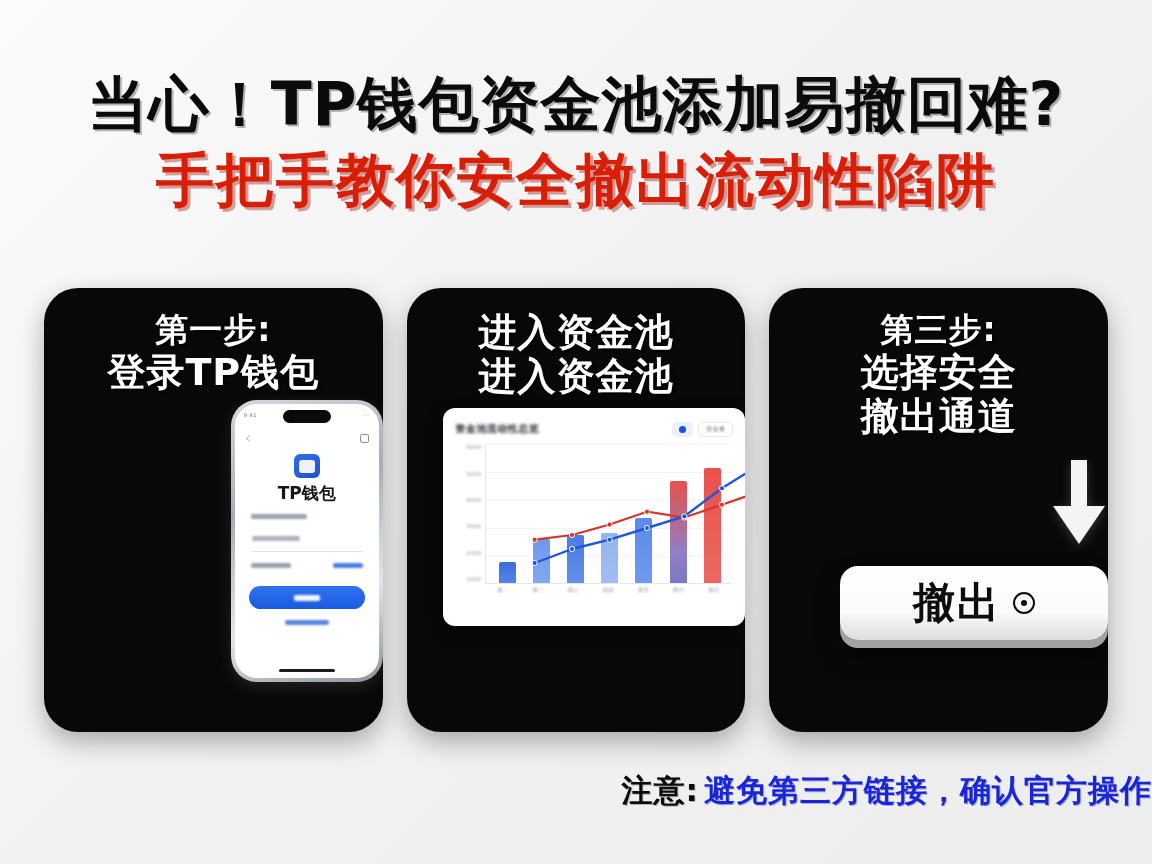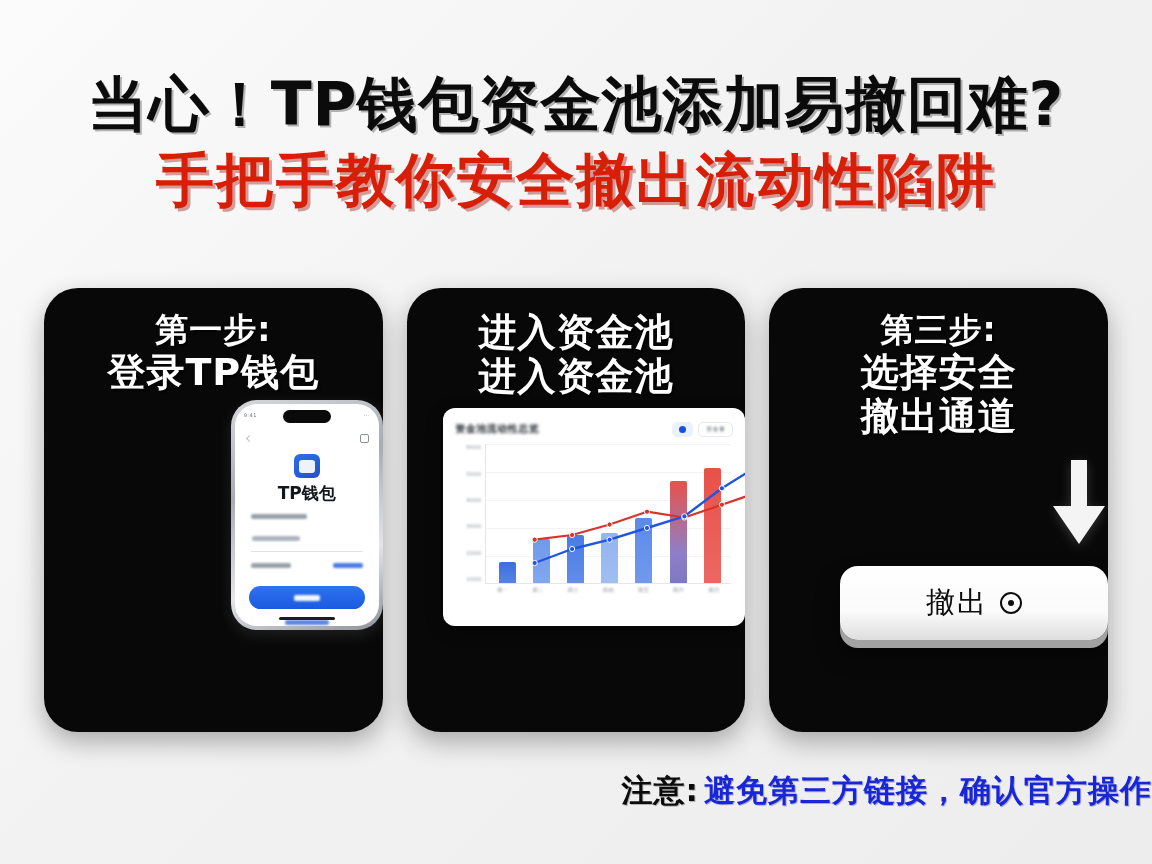--- a/index.html
+++ b/index.html
@@ -89,21 +89,21 @@
   }
 
   
   .phone-wrap {
     margin-top: 6px;
     width: 152px;
     height: 282px;
   }
   .phone {
     width: 152px;
-    height: 230px;
+    height: 282px;
     border-radius: 26px;
     background: linear-gradient(160deg, #d6d8db 0%, #a9adb3 35%, #e4e6e9 70%, #8e9298 100%);
     padding: 4px;
     box-shadow: 0 5px 16px rgba(255,255,255,0.10);
   }
   .phone-screen {
     width: 100%;
     height: 100%;
     border-radius: 22px;
     background: #ffffff;
@@ -378,22 +378,22 @@
     height: 74px;
     border-radius: 18px;
     background: linear-gradient(180deg, #ffffff 0%, #fafafa 62%, #dedede 100%);
     box-shadow: 0 8px 0 rgba(190,190,190,0.85), 0 14px 22px rgba(0,0,0,0.55);
     display: flex;
     align-items: center;
     justify-content: center;
     gap: 12px;
   }
   .withdraw-label {
-    font-size: 29px;
-    font-weight: 400;
+    font-size: 42px;
+    font-weight: 700;
     color: #0d0d0d;
     letter-spacing: 2px;
   }
   .circle-dot {
     width: 22px; height: 22px;
     border-radius: 50%;
     border: 2.5px solid #0d0d0d;
     position: relative;
   }
   .circle-dot::after {

